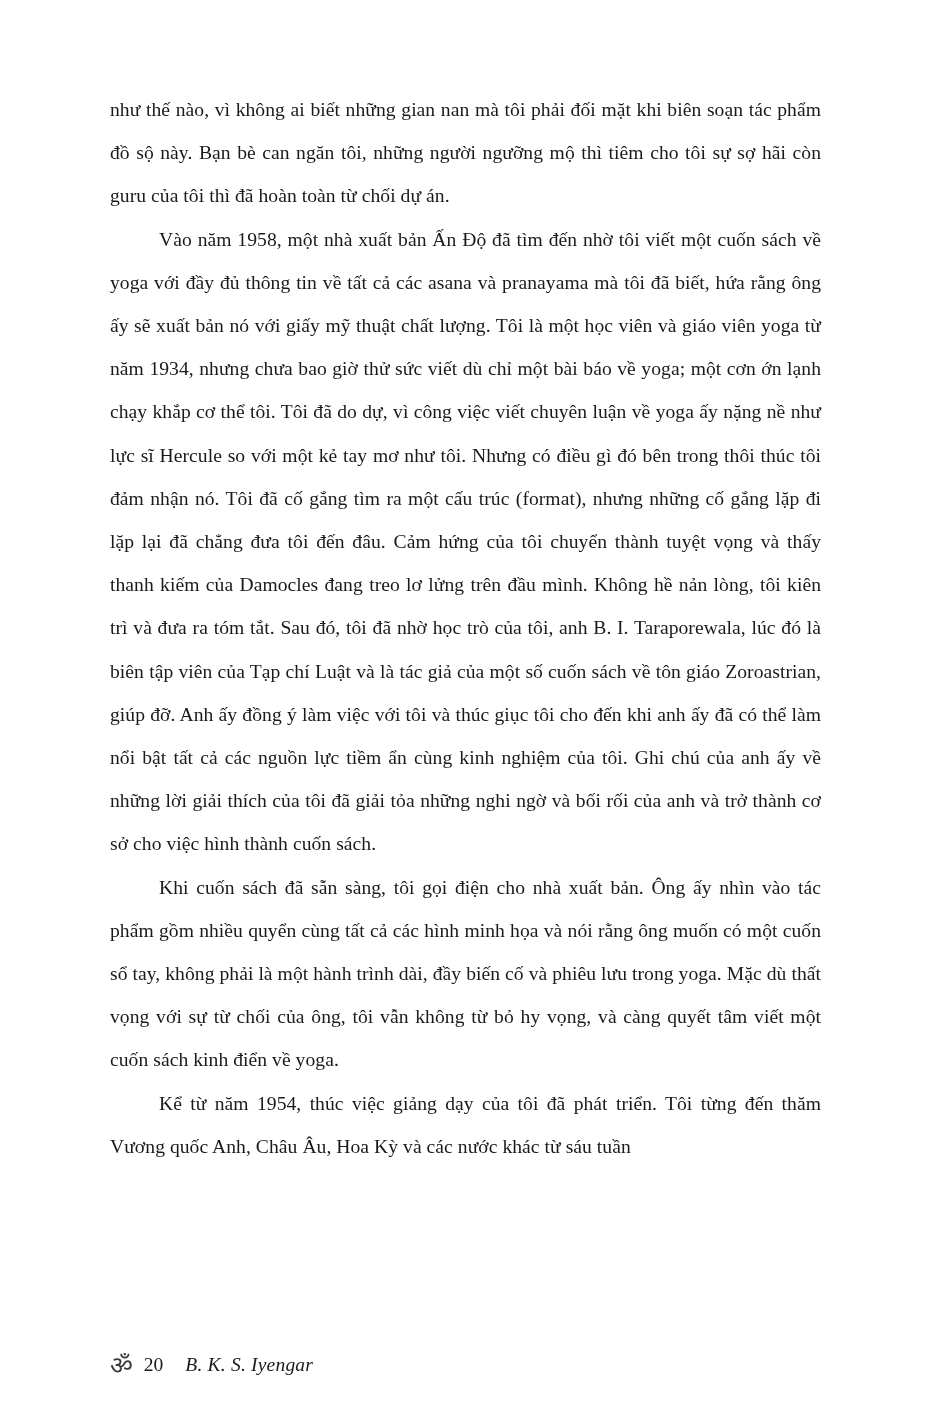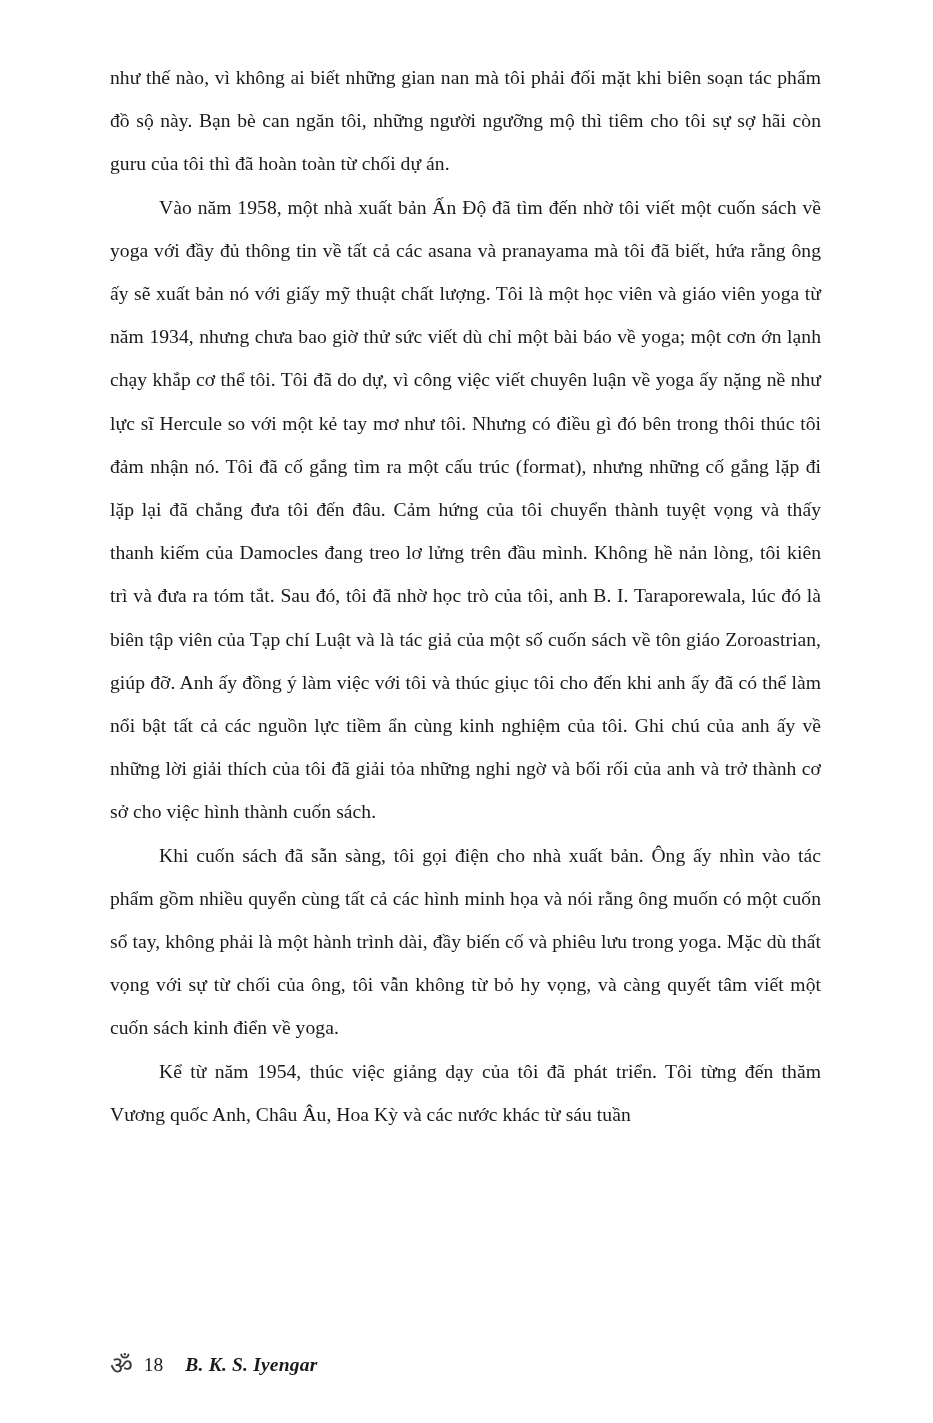--- a/index.html
+++ b/index.html
@@ -12,21 +12,21 @@
     background: #ffffff;
     font-family: "Liberation Serif", serif;
     color: #1c1c1c;
     overflow: hidden;
   }
   .page {
     position: relative;
     width: 933px;
     height: 1423px;
     box-sizing: border-box;
-    padding: 56px 112px 0 110px;
+    padding: 88px 112px 0 110px;
   }
   .body-text {
     font-size: 19.6px;
     line-height: 43.2px;
     text-align: justify;
     text-justify: inter-word;
     color: #1a1a1a;
     letter-spacing: 0.05px;
   }
   .body-text p {
@@ -52,37 +52,37 @@
     position: relative;
     top: 1px;
   }
   .page-number {
     font-size: 19.5px;
     color: #1a1a1a;
     margin-right: 22px;
   }
   .author-name {
     font-size: 19.5px;
-    font-weight: bold;
+    font-weight: normal;
     font-style: italic;
     color: #1a1a1a;
     letter-spacing: 0.2px;
   }
 </style>
 </head>
 <body>
 
 <div class="page">
 
   <div class="body-text">
     <p>như thế nào, vì không ai biết những gian nan mà tôi phải đối mặt khi biên soạn tác phẩm đồ sộ này. Bạn bè can ngăn tôi, những người ngưỡng mộ thì tiêm cho tôi sự sợ hãi còn guru của tôi thì đã hoàn toàn từ chối dự án.</p>
     <p class="indent">Vào năm 1958, một nhà xuất bản Ấn Độ đã tìm đến nhờ tôi viết một cuốn sách về yoga với đầy đủ thông tin về tất cả các asana và pranayama mà tôi đã biết, hứa rằng ông ấy sẽ xuất bản nó với giấy mỹ thuật chất lượng. Tôi là một học viên và giáo viên yoga từ năm 1934, nhưng chưa bao giờ thử sức viết dù chỉ một bài báo về yoga; một cơn ớn lạnh chạy khắp cơ thể tôi. Tôi đã do dự, vì công việc viết chuyên luận về yoga ấy nặng nề như lực sĩ Hercule so với một kẻ tay mơ như tôi. Nhưng có điều gì đó bên trong thôi thúc tôi đảm nhận nó. Tôi đã cố gắng tìm ra một cấu trúc (format), nhưng những cố gắng lặp đi lặp lại đã chẳng đưa tôi đến đâu. Cảm hứng của tôi chuyển thành tuyệt vọng và thấy thanh kiếm của Damocles đang treo lơ lửng trên đầu mình. Không hề nản lòng, tôi kiên trì và đưa ra tóm tắt. Sau đó, tôi đã nhờ học trò của tôi, anh B. I. Taraporewala, lúc đó là biên tập viên của Tạp chí Luật và là tác giả của một số cuốn sách về tôn giáo Zoroastrian, giúp đỡ. Anh ấy đồng ý làm việc với tôi và thúc giục tôi cho đến khi anh ấy đã có thể làm nổi bật tất cả các nguồn lực tiềm ẩn cùng kinh nghiệm của tôi. Ghi chú của anh ấy về những lời giải thích của tôi đã giải tỏa những nghi ngờ và bối rối của anh và trở thành cơ sở cho việc hình thành cuốn sách.</p>
     <p class="indent">Khi cuốn sách đã sẵn sàng, tôi gọi điện cho nhà xuất bản. Ông ấy nhìn vào tác phẩm gồm nhiều quyển cùng tất cả các hình minh họa và nói rằng ông muốn có một cuốn sổ tay, không phải là một hành trình dài, đầy biến cố và phiêu lưu trong yoga. Mặc dù thất vọng với sự từ chối của ông, tôi vẫn không từ bỏ hy vọng, và càng quyết tâm viết một cuốn sách kinh điển về yoga.</p>
     <p class="indent">Kể từ năm 1954, thúc việc giảng dạy của tôi đã phát triển. Tôi từng đến thăm Vương quốc Anh, Châu Âu, Hoa Kỳ và các nước khác từ sáu tuần</p>
   </div>
 
   <div class="footer">
     <span class="om-glyph">ॐ</span>
-    <span class="page-number">18</span>
+    <span class="page-number">20</span>
     <span class="author-name">B. K. S. Iyengar</span>
   </div>
 
 </div>
 
 </body></html>

